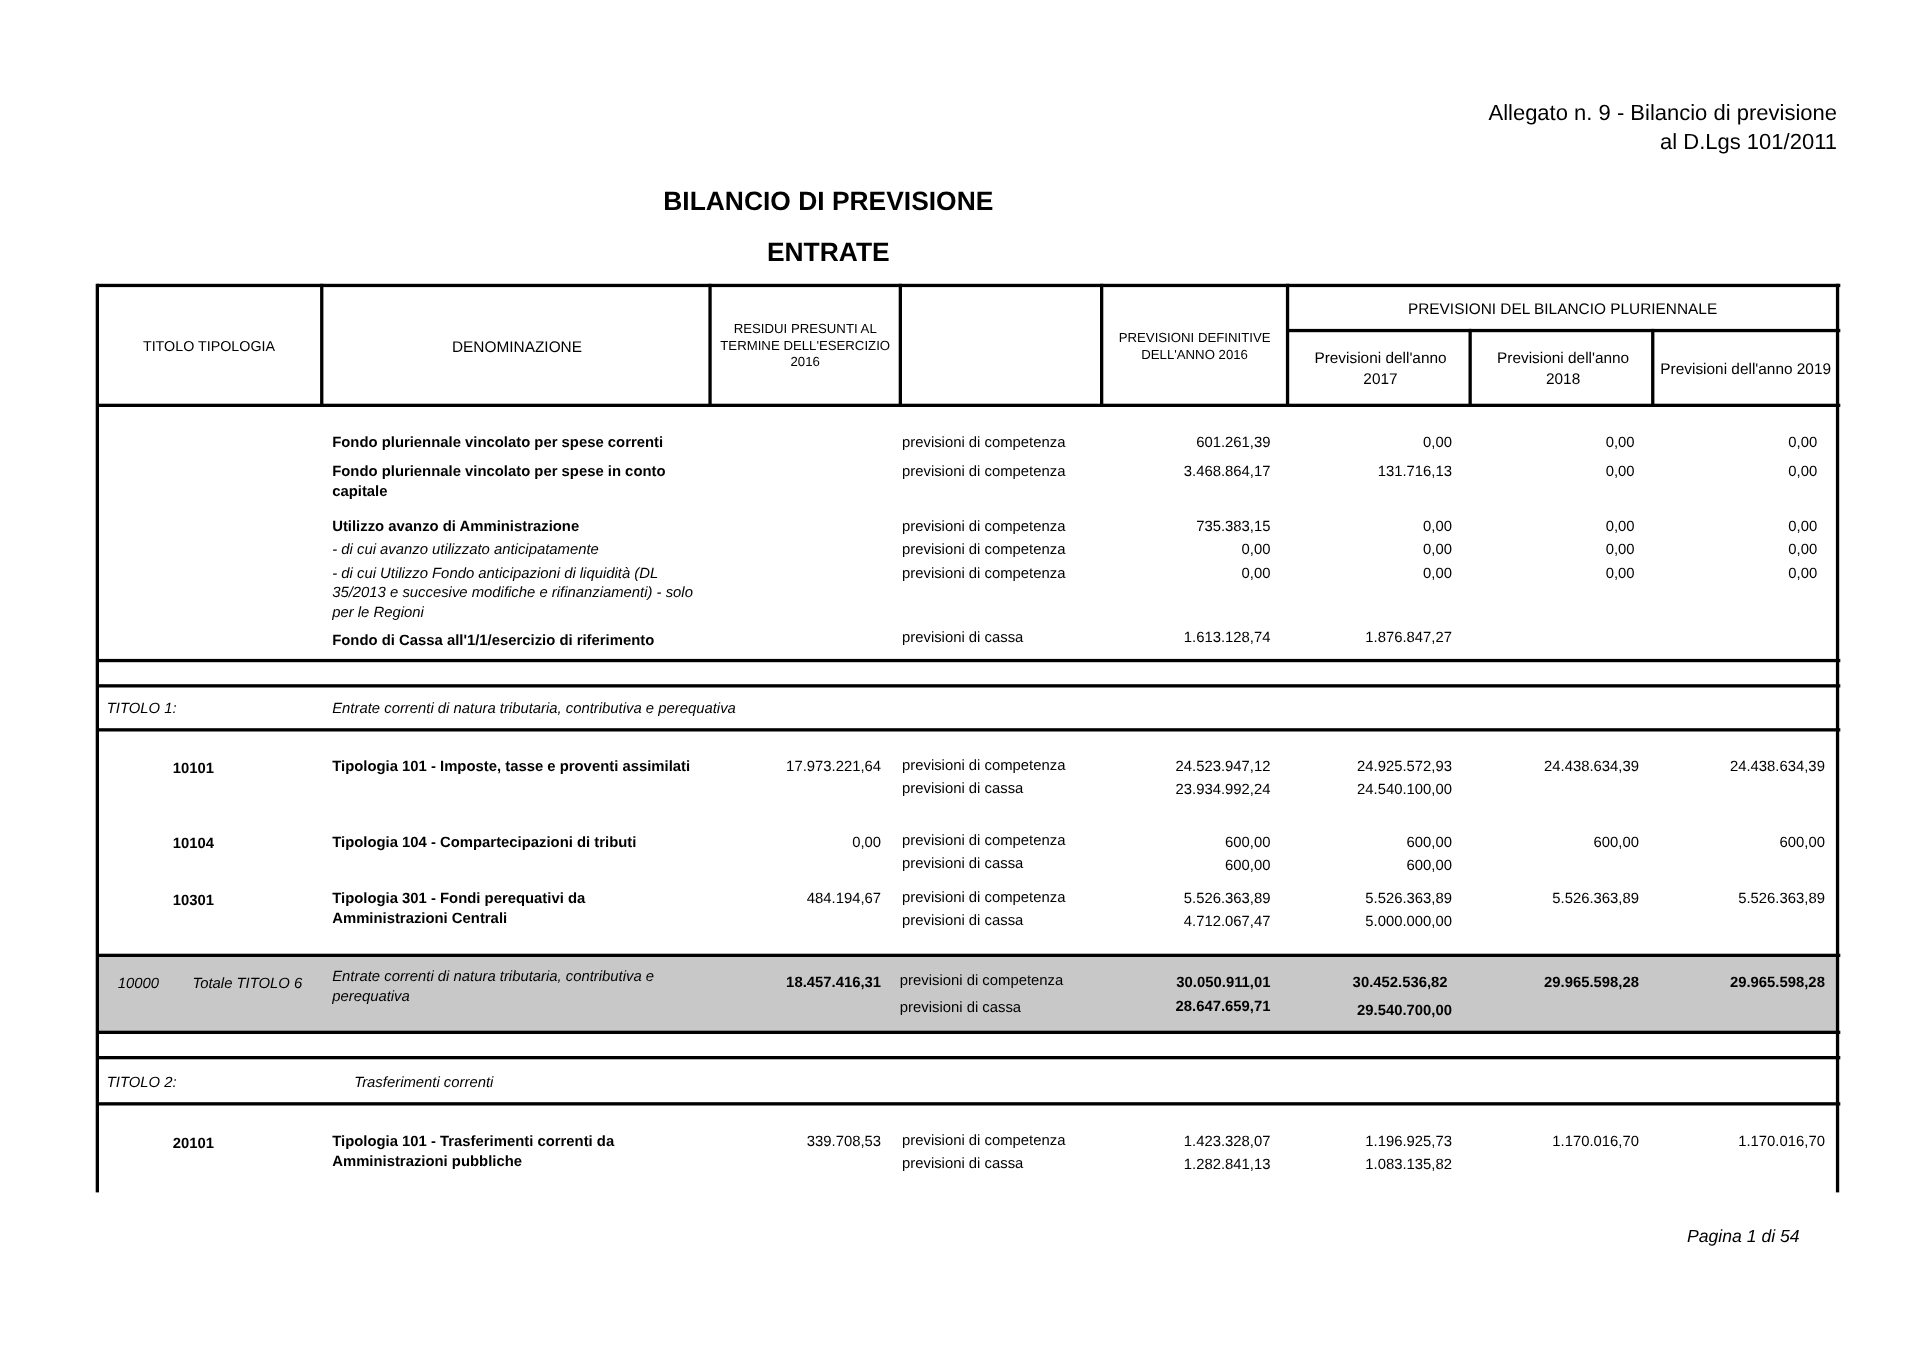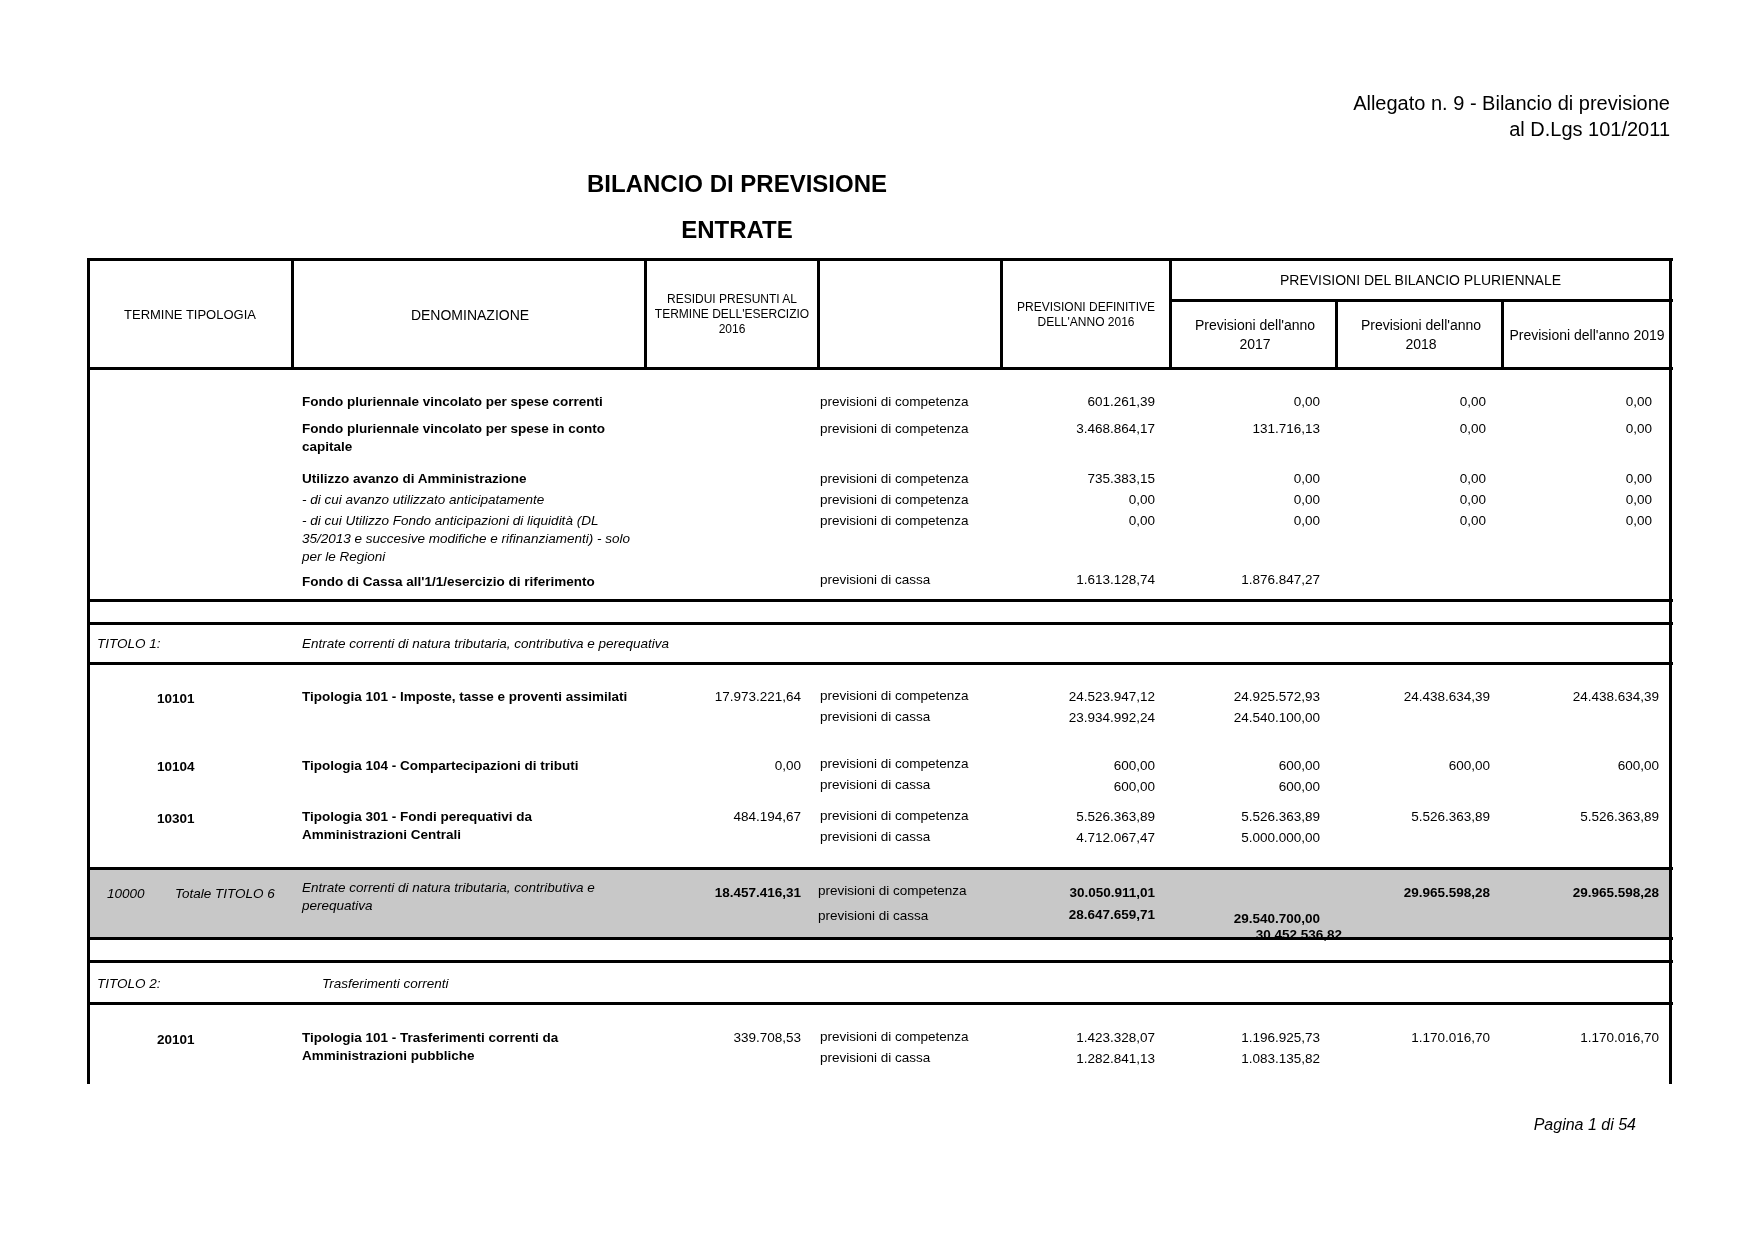--- a/index.html
+++ b/index.html
@@ -1,20 +1,20 @@
 <!DOCTYPE html>
 <html><head>
 <meta charset="utf-8">
 <style>
   html, body { margin:0; padding:0; background:#ffffff; }
   body { width:1754px; height:1240px; position:relative; overflow:hidden;
          font-family:"Liberation Sans", sans-serif; color:#000; }
   .abs { position:absolute; }
   .annex { right:84px; text-align:right; font-size:20px; line-height:26px; }
-  .title { left:0; width:1474px; text-align:center; font-weight:bold; font-size:24px; }
+  .title { left:16px; width:1474px; text-align:center; font-weight:bold; font-size:24px; }
   .hline { position:absolute; background:#000; height:3px; }
   .vline { position:absolute; background:#000; width:3px; }
   .hdr { position:absolute; text-align:center; font-size:13px; line-height:16px; display:flex; align-items:center; justify-content:center; }
   .hdr2 { font-size:14px; line-height:19px; }
   .t { position:absolute; font-size:13.5px; line-height:18px; white-space:nowrap; }
   .b { font-weight:bold; }
   .i { font-style:italic; }
   .r { text-align:right; }
   .wrap { white-space:normal; }
   .gray { position:absolute; background:#c8c8c8; }
@@ -51,21 +51,21 @@
 
   <div class="vline" style="left:291px;top:258px;height:112px;"></div>
   <div class="vline" style="left:644px;top:258px;height:112px;"></div>
   <div class="vline" style="left:817px;top:258px;height:112px;"></div>
   <div class="vline" style="left:1000px;top:258px;height:112px;"></div>
   <div class="vline" style="left:1169px;top:258px;height:112px;"></div>
   <div class="vline" style="left:1335px;top:299px;height:71px;"></div>
   <div class="vline" style="left:1501px;top:299px;height:71px;"></div>
 </div>
 
-<div class="hdr" style="left:100px;top:262px;width:180px;height:105px;">TERMINE TIPOLOGIA</div>
+<div class="hdr" style="left:100px;top:262px;width:180px;height:105px;">TITOLO TIPOLOGIA</div>
 <div class="hdr" style="left:300px;top:262px;width:340px;height:105px;font-size:14px;">DENOMINAZIONE</div>
 <div class="hdr" style="left:647px;top:262px;width:170px;height:105px;font-size:12px;line-height:15px;">RESIDUI PRESUNTI AL TERMINE DELL'ESERCIZIO 2016</div>
 <div class="hdr" style="left:820px;top:262px;width:178px;height:105px;"></div>
 <div class="hdr" style="left:1010px;top:262px;width:152px;height:105px;font-size:12px;line-height:15px;">PREVISIONI DEFINITIVE DELL'ANNO 2016</div>
 <div class="hdr" style="left:1172px;top:261px;width:497px;height:38px;font-size:14px;">PREVISIONI DEL BILANCIO PLURIENNALE</div>
 <div class="hdr hdr2" style="left:1180px;top:304px;width:150px;height:62px;">Previsioni dell'anno 2017</div>
 <div class="hdr hdr2" style="left:1346px;top:304px;width:150px;height:62px;">Previsioni dell'anno 2018</div>
 <div class="hdr hdr2" style="left:1504px;top:304px;width:166px;height:62px;white-space:nowrap;">Previsioni dell'anno 2019</div>
 
 <div>
@@ -162,21 +162,21 @@
 
 <div>
   <div class="t i" style="left:107px;top:885px;">10000</div>
   <div class="t i" style="left:175px;top:885px;">Totale TITOLO 6</div>
   <div class="t i wrap" style="left:302px;top:879px;width:340px;">Entrate correnti di natura tributaria, contributiva e perequativa</div>
   <div class="t b r" style="left:645px;top:884px;width:156px;">18.457.416,31</div>
   <div class="t" style="left:818px;top:882px;">previsioni di competenza</div>
   <div class="t" style="left:818px;top:907px;">previsioni di cassa</div>
   <div class="t b r" style="left:1000px;top:884px;width:155px;">30.050.911,01</div>
   <div class="t b r" style="left:1000px;top:906px;width:155px;">28.647.659,71</div>
-  <div class="t b r" style="left:1192px;top:884px;width:150px;margin-top:42px;">30.452.536,82</div>
+  <div class="t b r" style="left:1166px;top:884px;width:150px;">30.452.536,82</div>
   <div class="t b r" style="left:1170px;top:910px;width:150px;">29.540.700,00</div>
   <div class="t b r" style="left:1336px;top:884px;width:154px;">29.965.598,28</div>
   <div class="t b r" style="left:1502px;top:884px;width:157px;">29.965.598,28</div>
 </div>
 
 <div class="t i" style="left:97px;top:975px;">TITOLO 2:</div>
 <div class="t i" style="left:302px;top:975px;margin-left:20px;">Trasferimenti correnti</div>
 
 <div>
   <div class="t b" style="left:157px;top:1031px;">20101</div>

